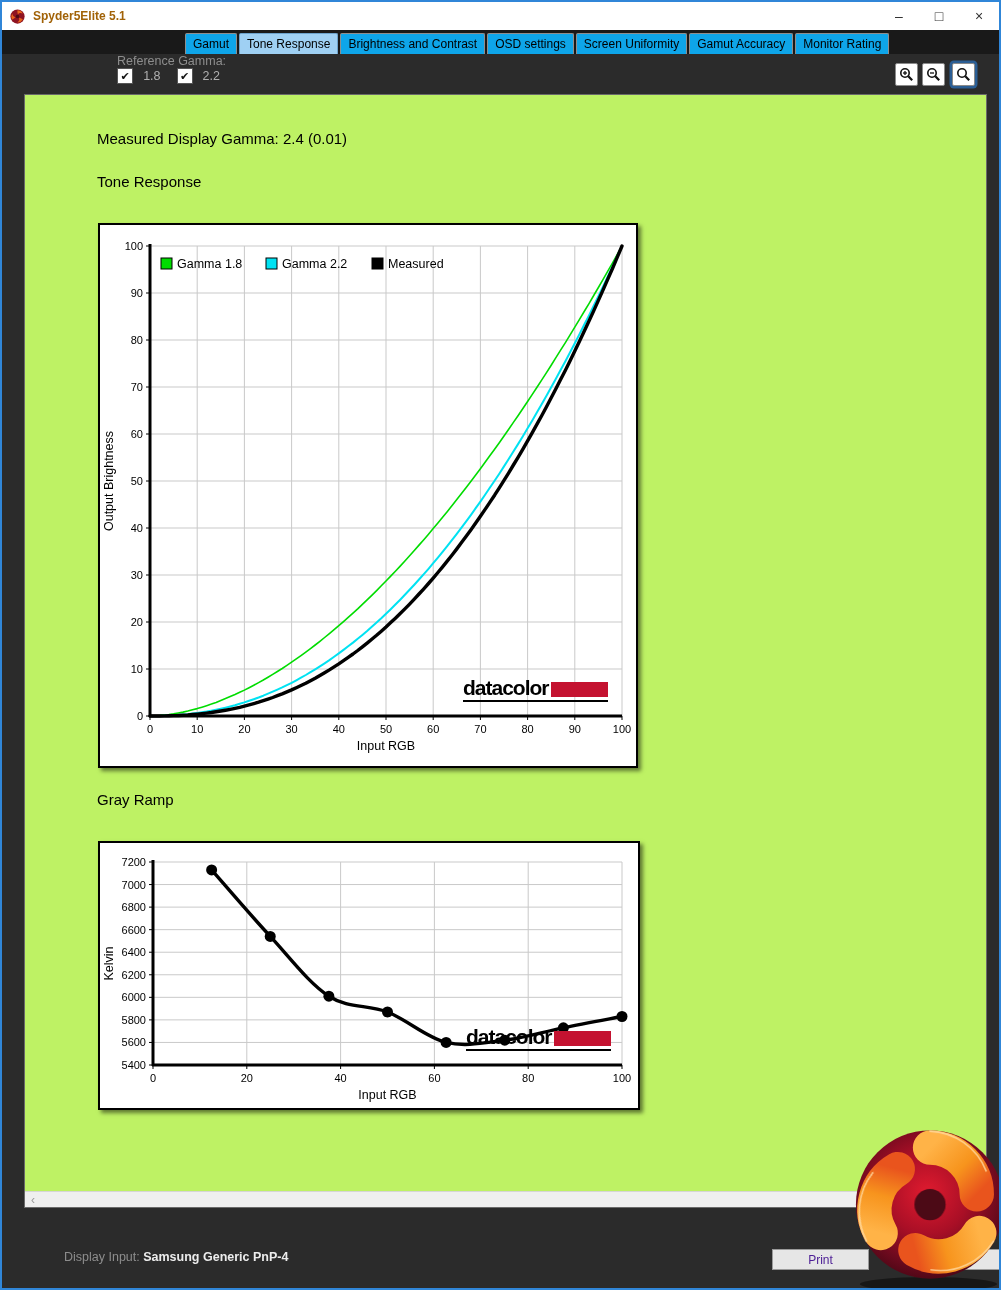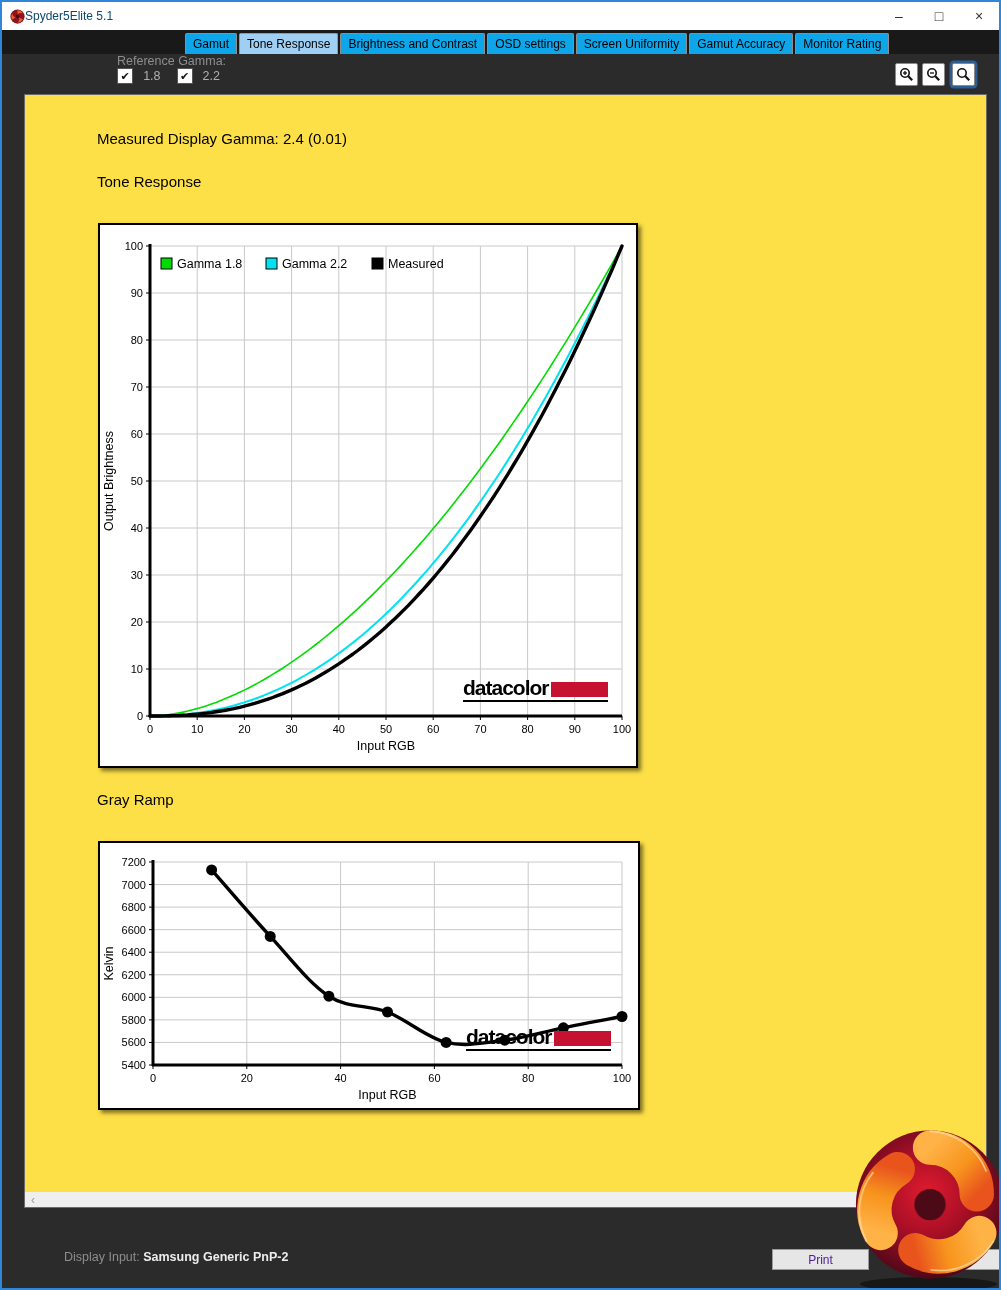--- a/index.html
+++ b/index.html
@@ -5,21 +5,21 @@
   html,body{margin:0;padding:0;}
   body{
     width:1001px;height:1290px;position:relative;overflow:hidden;
     background:#2b2b2b;font-family:"Liberation Sans",sans-serif;
     border:2px solid #3086d8;box-sizing:border-box;
   }
   
   .titlebar{position:absolute;left:0;top:0;right:0;height:28px;background:#ffffff;
     display:flex;align-items:center;}
   .app-icon{margin-left:8px;width:15px;height:15px;}
-  .app-title{font-size:12px;color:#0c4a6e;}
+  .app-title{margin-left:8px;font-size:12px;color:#a16207;font-weight:bold;}
   .win-controls{position:absolute;right:0;top:0;height:28px;display:flex;}
   .win-btn{width:40px;height:28px;display:flex;align-items:center;justify-content:center;
     font-size:14px;color:#333;cursor:default;}
   
   .tabstrip{position:absolute;left:0;top:28px;right:0;height:24px;background:#191919;}
   .tabs{position:absolute;left:183px;bottom:0;display:flex;align-items:flex-end;}
   .tab{height:20px;line-height:20px;padding:0 7px;margin-right:2px;font-size:12px;color:#000;
     background:#0ea5e9;border:1px solid #8e8e8e;border-bottom:none;border-radius:2px 2px 0 0;}
   .tab.selected{background:#9fd0f3;border-color:#6da3cc;}
   
@@ -28,21 +28,21 @@
   .ref-label{font-size:12.5px;color:#8d8d8d;margin-right:10px;}
   .cb{width:14px;height:14px;background:#fdfdfd;border:1px solid #555;display:inline-flex;
     align-items:center;justify-content:center;font-size:11px;color:#111;line-height:1;}
   .cb-opt{display:flex;align-items:center;margin-right:16px;}
   .cb-text{margin-left:10px;font-size:12.5px;color:#b0b0b0;}
   .zoom-group{position:absolute;right:24px;top:9px;display:flex;align-items:center;gap:4px;}
   .zoom-btn{width:21px;height:21px;background:#fff;border:1px solid #8a8a8a;border-radius:2px;
     display:flex;align-items:center;justify-content:center;}
   .zoom-btn.selected{box-shadow:0 0 0 2.5px #2b5e94;margin-left:3px;}
   
-  .page{position:absolute;left:22px;top:92px;width:963px;height:1114px;background:#fde047;
+  .page{position:absolute;left:22px;top:92px;width:963px;height:1114px;background:#bef264;
     border:1px solid #6a6a6a;box-sizing:border-box;}
   .h-text{position:absolute;font-size:15px;color:#000;}
   .chartbox{position:absolute;background:#fff;border:2px solid #000;
     box-shadow:3px 3px 4px rgba(0,0,0,0.5);}
   .chartbox svg{display:block;}
   svg text{font-family:"Liberation Sans",sans-serif;fill:#000;}
   
   .dc-logo{position:absolute;display:flex;align-items:flex-end;border-bottom:2px solid #000;
     padding-bottom:3px;}
   .dc-text{font-size:21px;font-weight:bold;letter-spacing:-1px;line-height:0.8;color:#000;}
@@ -296,21 +296,21 @@
   </div>
 
   <div class="hscroll">
     <div class="scroll-arrow left">‹</div>
     <div class="scroll-arrow right">›</div>
   </div>
 </div>
 
 <div class="display-name">
   <span>Display Input:</span>
-  <b>Samsung Generic PnP-2</b>
+  <b>Samsung Generic PnP-4</b>
 </div>
 <div class="btn print-btn">Print</div>
 <div class="btn secondary-btn"></div>
 
 <svg class="spyder-logo" viewBox="0 0 200 210">
   <defs>
     <radialGradient id="ballGrad" cx="48%" cy="42%" r="62%">
       <stop offset="0%" stop-color="#e01b2f"></stop>
       <stop offset="45%" stop-color="#a90f26"></stop>
       <stop offset="78%" stop-color="#6d0a1e"></stop>

